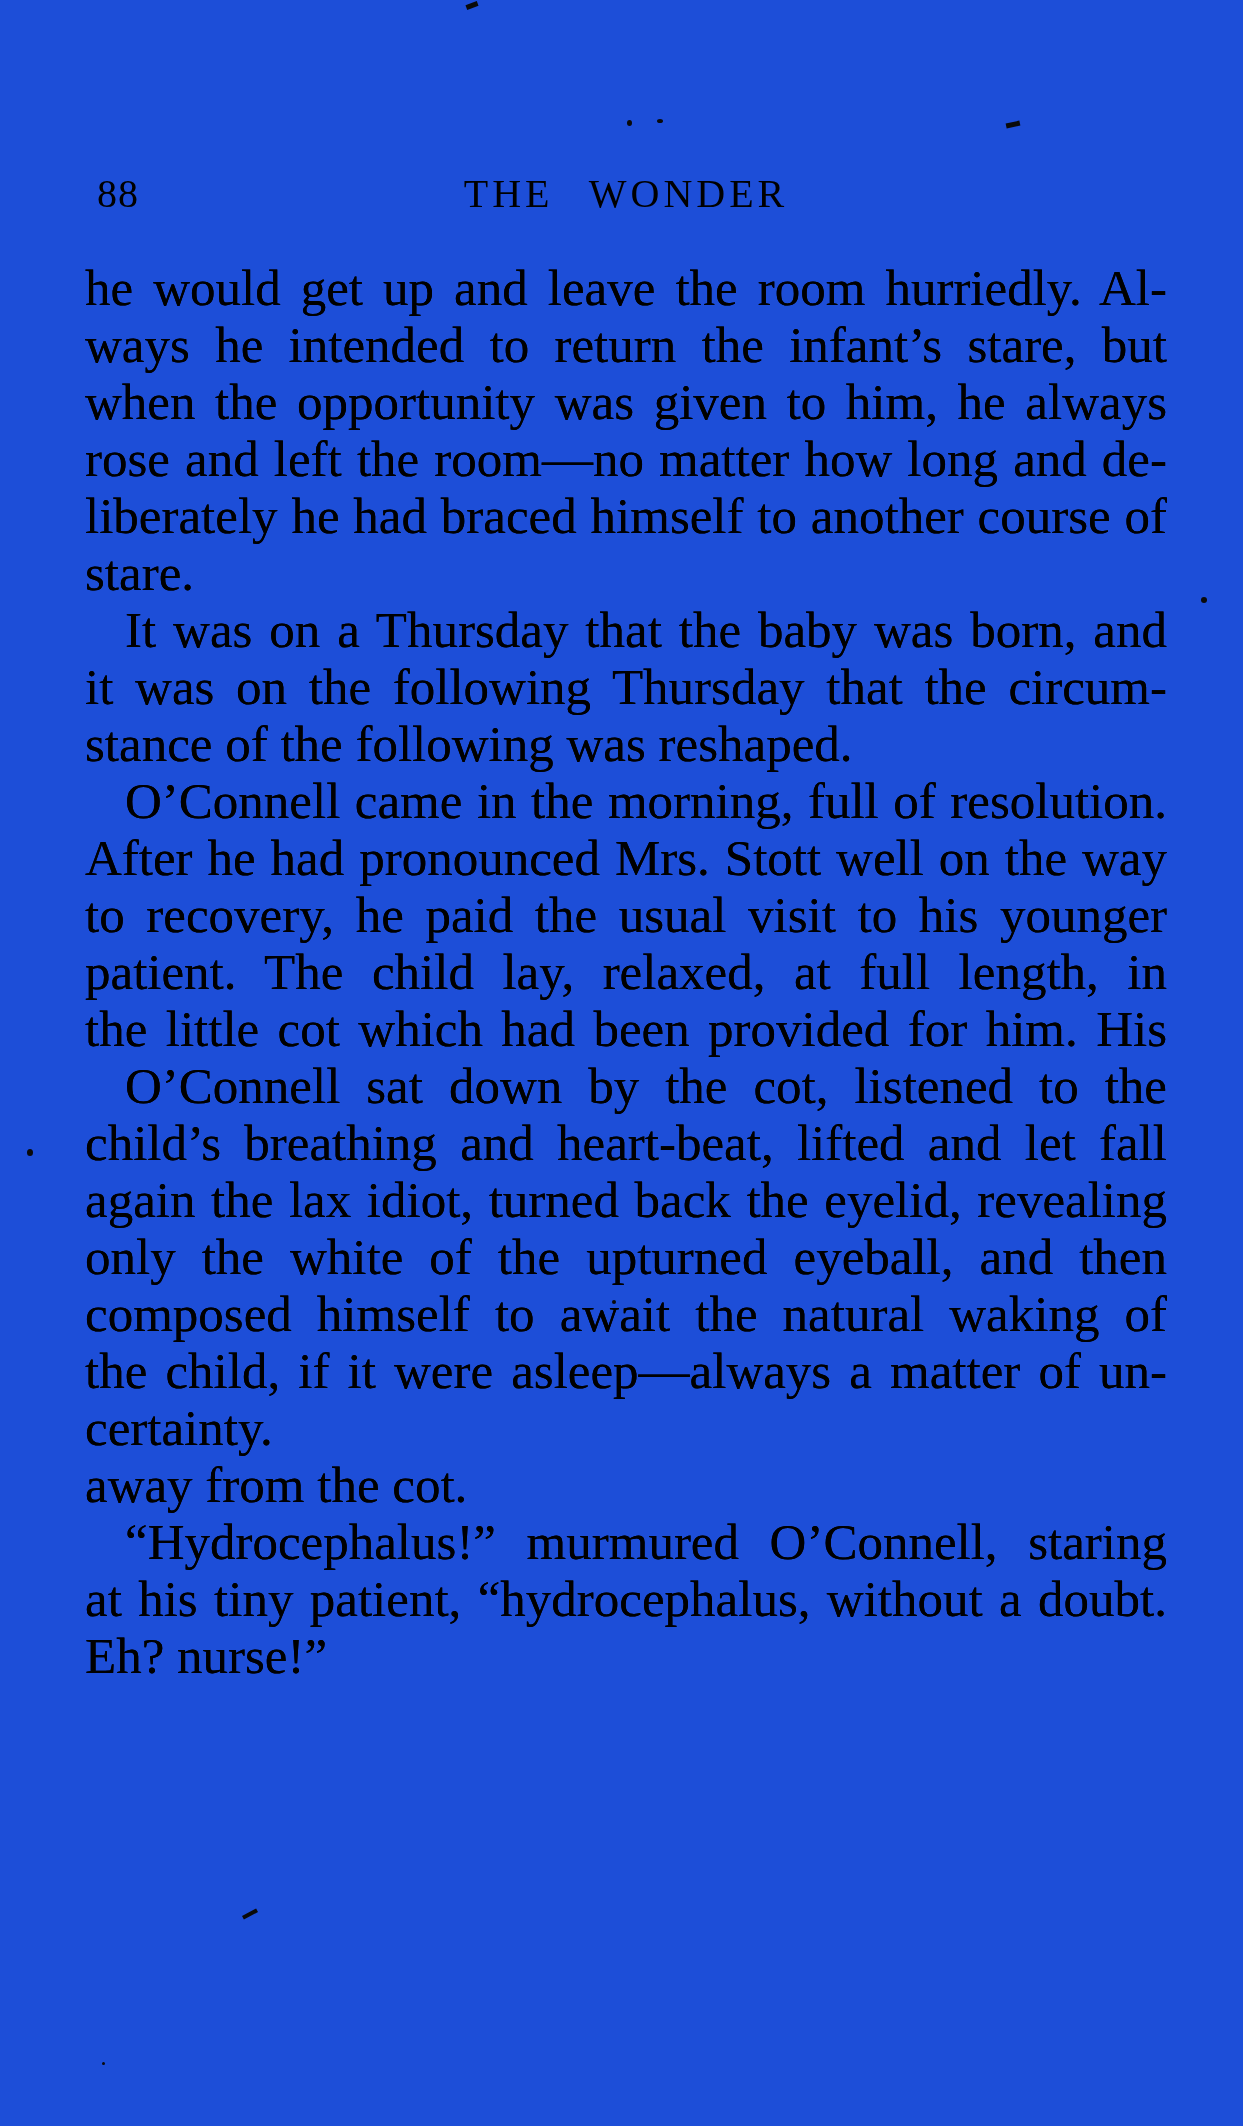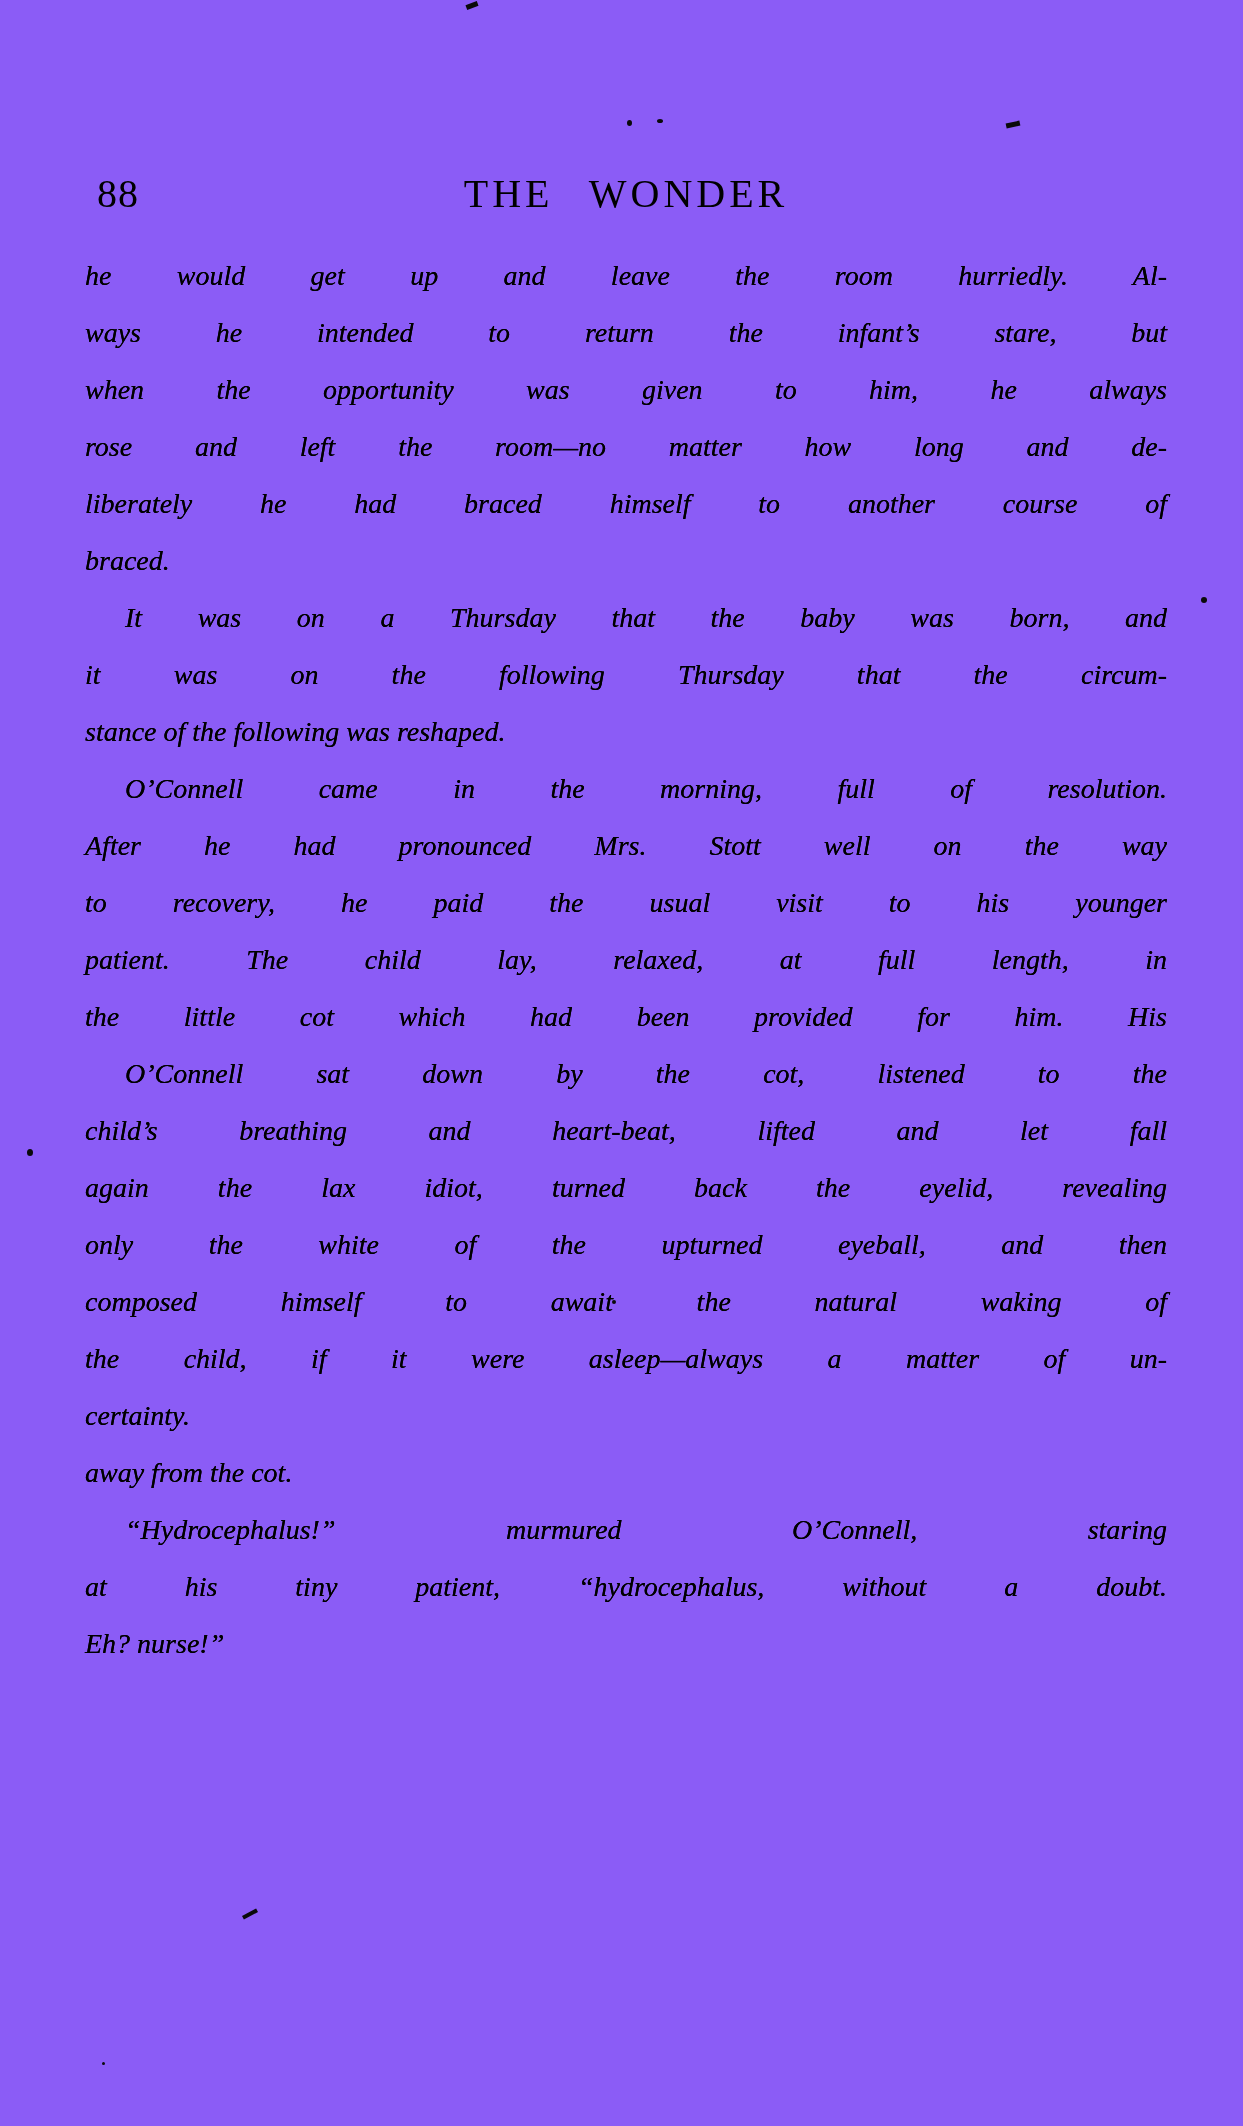--- a/index.html
+++ b/index.html
@@ -4,21 +4,21 @@
 <style>
   html, body {
     margin: 0;
     padding: 0;
     background: #ffffff;
   }
   .page {
     position: relative;
     width: 1243px;
     height: 2126px;
-    background: #8b5cf6;
+    background: #1d4ed8;
     overflow: hidden;
     font-family: "Liberation Serif", "DejaVu Serif", serif;
     color: #000000;
   }
   .content {
     position: absolute;
     left: 85px;
     top: 172px;
     width: 1082px;
   }
@@ -36,24 +36,23 @@
   }
   .title {
     display: block;
     text-align: center;
     font-size: 40px;
     line-height: 44px;
     letter-spacing: 4px;
     word-spacing: 22px;
   }
   .bodytext {
-    margin-top: 25px;
-    font-size: 28px;
+    margin-top: 38px;
+    font-size: 51px;
     text-shadow: 0 0 0.6px #000;
-    font-style: italic;
   }
   .para {
     margin: 0;
   }
   .line {
     height: 57px;
     line-height: 57px;
     text-align: justify;
     text-align-last: justify;
   }
@@ -80,21 +79,21 @@
       <span class="pagenum">88</span>
       <span class="title">THE WONDER</span>
     </div>
     <div class="bodytext" id="body-text">
         <div class="para">
           <div class="line">he would get up and leave the room hurriedly.  Al-</div>
           <div class="line">ways he intended to return the infant’s stare, but</div>
           <div class="line">when the opportunity was given to him, he always</div>
           <div class="line">rose and left the room—no matter how long and de-</div>
           <div class="line">liberately he had braced himself to another course of</div>
-          <div class="line para-end">braced.</div>
+          <div class="line para-end">stare.</div>
         </div>
         <div class="para">
           <div class="line indent">It was on a Thursday that the baby was born, and</div>
           <div class="line">it was on the following Thursday that the circum-</div>
           <div class="line para-end">stance of the following was reshaped.</div>
         </div>
         <div class="para">
           <div class="line indent">O’Connell came in the morning, full of resolution.</div>
           <div class="line">After he had pronounced Mrs. Stott well on the way</div>
           <div class="line">to recovery, he paid the usual visit to his younger</div>

